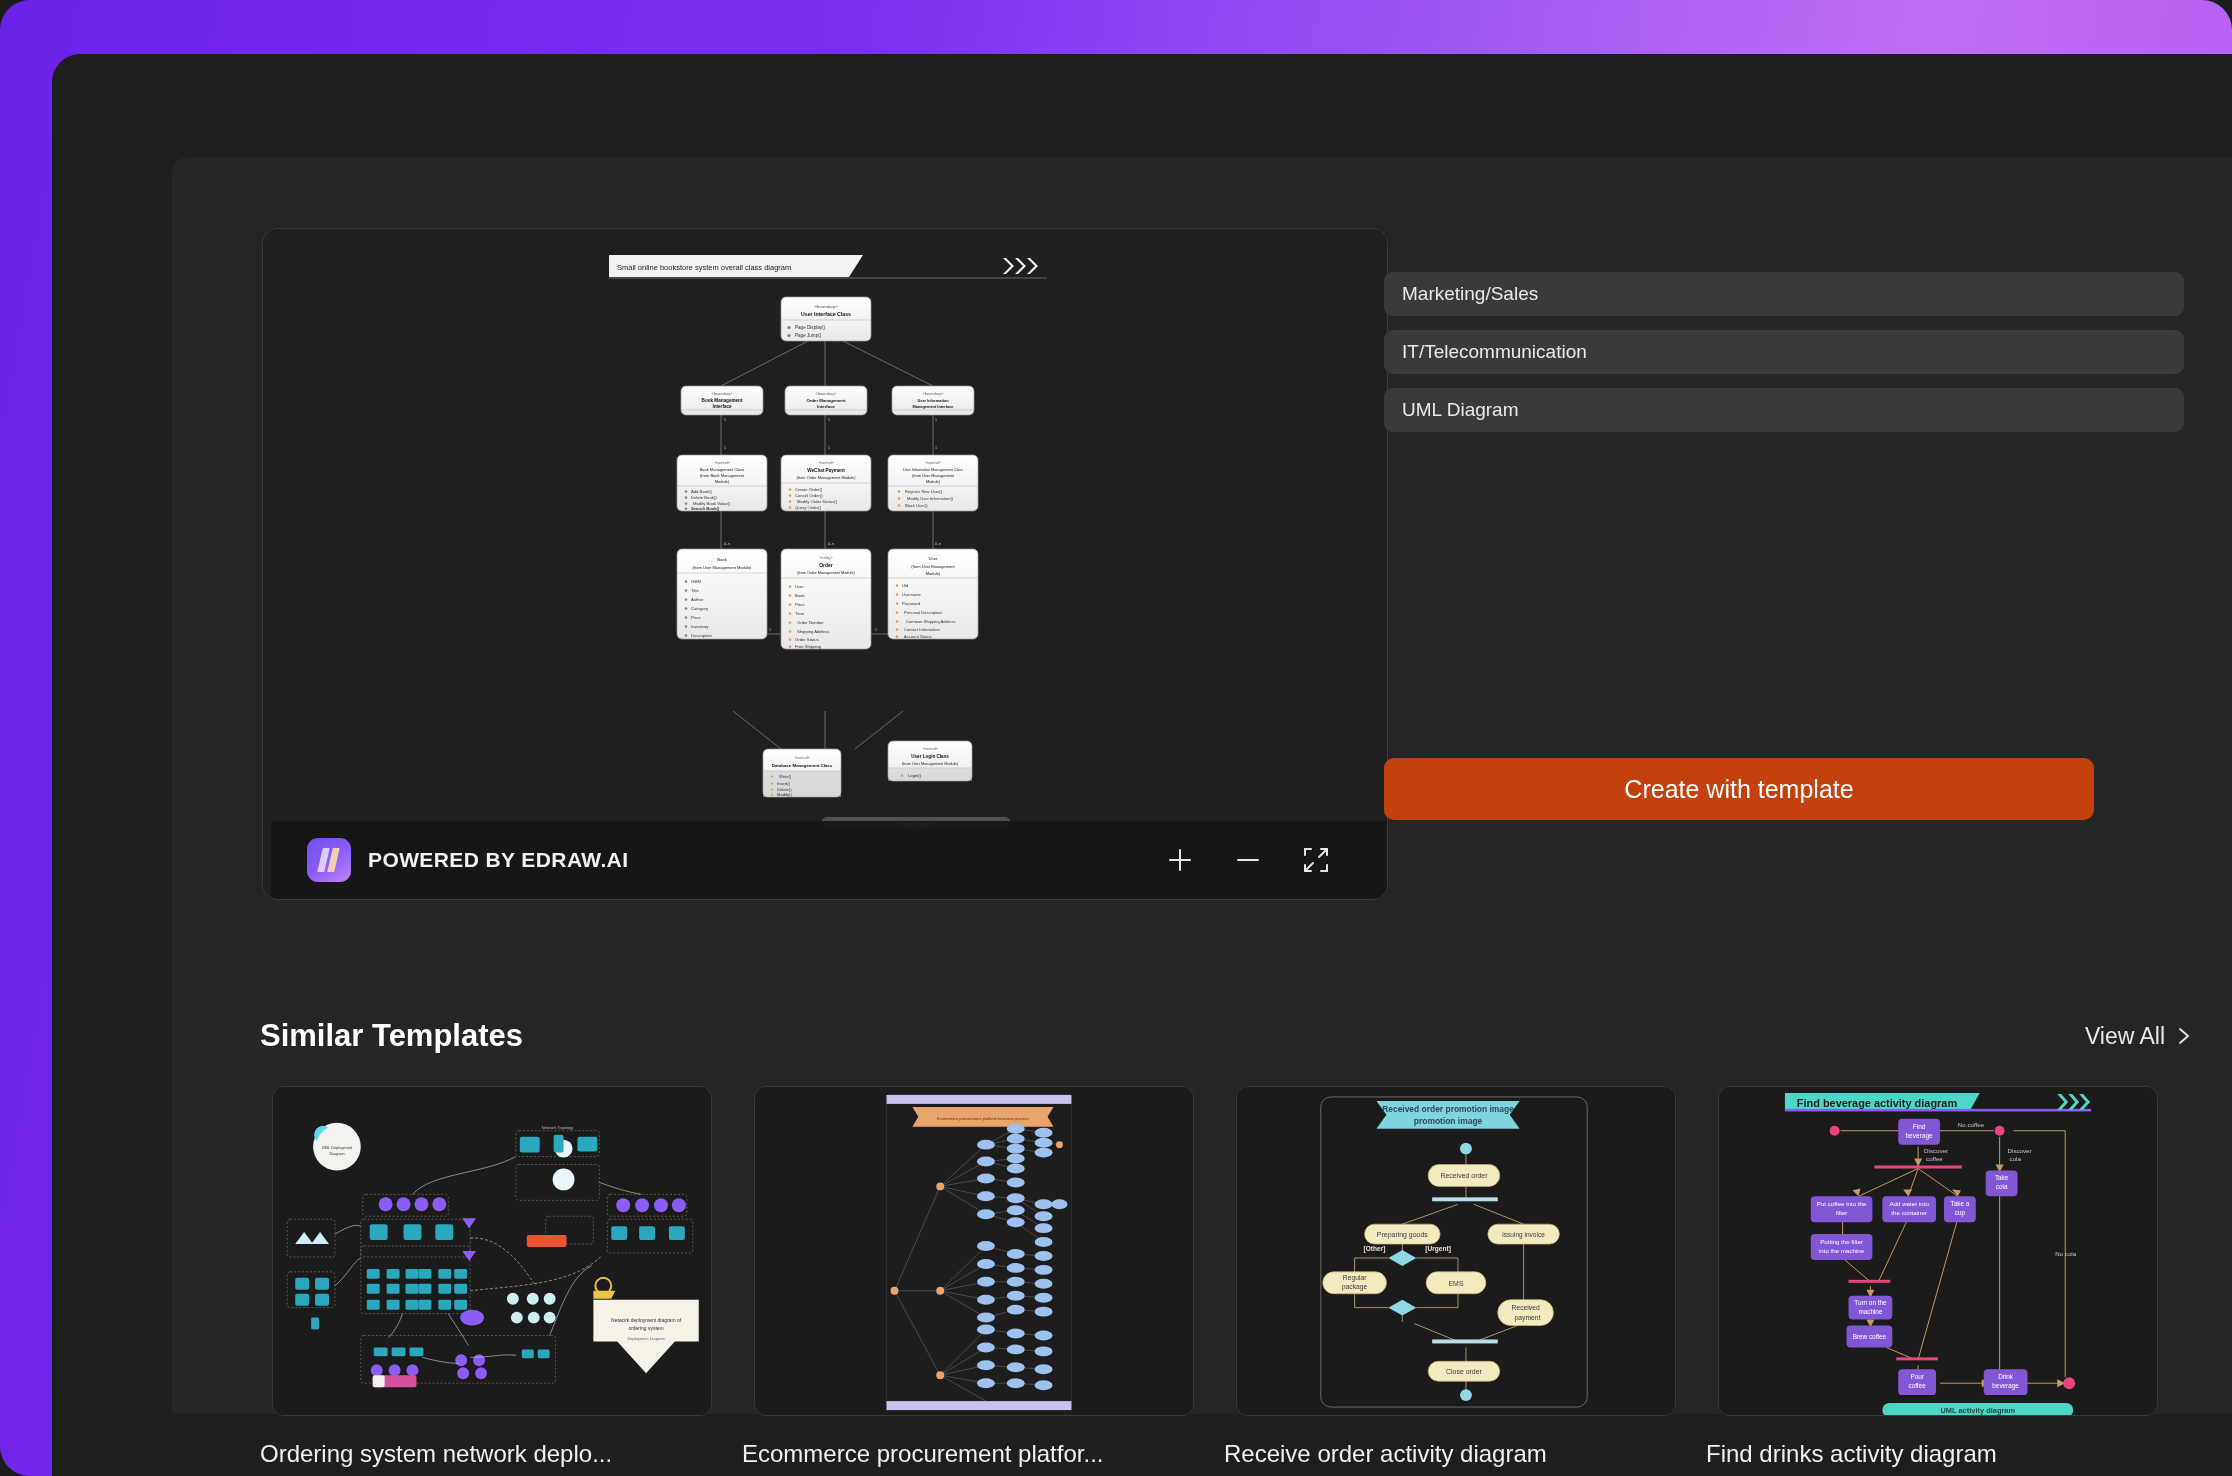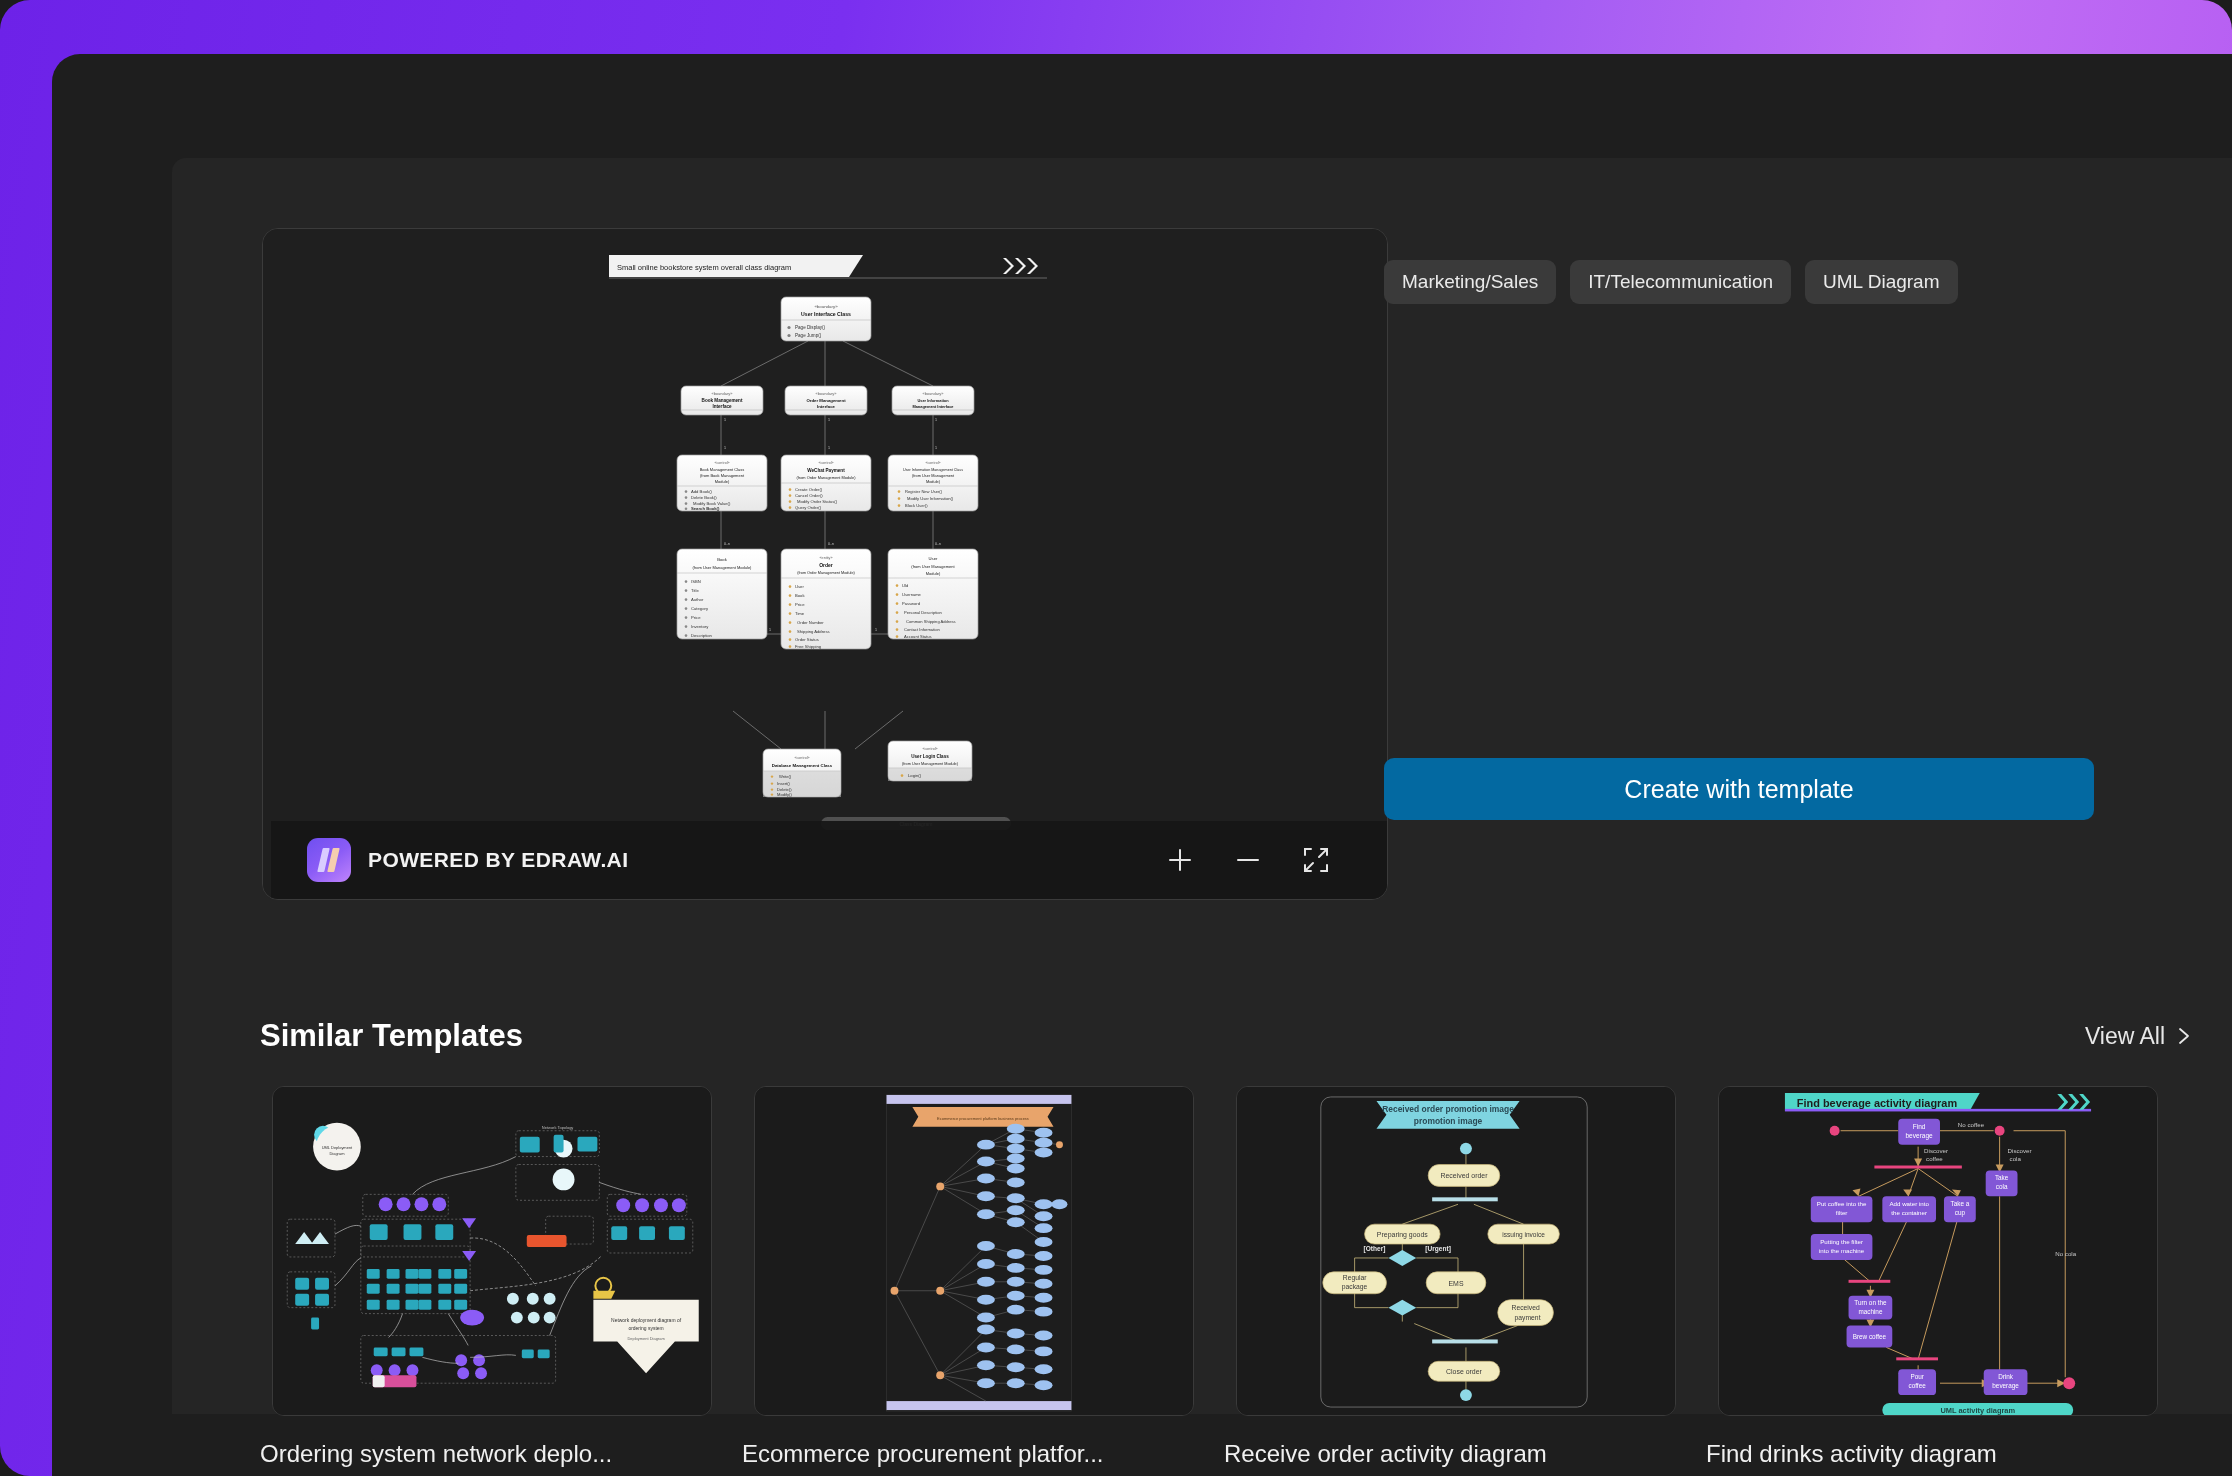--- a/index.html
+++ b/index.html
@@ -80,42 +80,42 @@
   }
   .tb-btn:last-child { margin-right: 44px; }
   .tb-btn svg { display: block; }
 
   
   #info-col { position: absolute; left: 1212px; top: 70px; width: 800px; }
   #template-title {
     color: #ffffff; font-size: 38px; font-weight: bold;
     line-height: 1.32; width: 720px; letter-spacing: -0.2px;
   }
-  #tag-row { display: flex; gap: 14px; margin-top: 32px; }
+  #tag-row { display: flex; gap: 14px; margin-top: 44px; flex-direction: column; }
   .tag {
     background: #3a3a3a; color: #eaeaea;
     font-size: 19px; padding: 11px 18px; border-radius: 9px;
     white-space: nowrap; cursor: pointer;
   }
   #author-row { display: flex; align-items: center; margin-top: 62px; }
   #author-avatar {
     width: 62px; height: 62px; border-radius: 50%;
     background: radial-gradient(circle at 35% 30%, #4a3a86 0%, #3b2f6e 55%, #2e2556 100%);
     position: relative; flex: none; overflow: hidden;
   }
   #author-avatar .a1, #author-avatar .a2 {
     position: absolute; top: 14px; width: 9px; height: 33px; border-radius: 1px;
   }
   #author-avatar .a1 { left: 19px; background: linear-gradient(180deg,#cfc2ff,#8b5cf6); transform: skewX(-13deg); }
   #author-avatar .a2 { left: 32px; background: linear-gradient(180deg,#f7d7c2,#e8a9b8); transform: skewX(-13deg); }
   #author-name { margin-left: 24px; color: #ffffff; font-size: 28px; font-weight: bold; }
   #create-btn {
     position: absolute; left: 0; top: 530px;
     width: 710px; height: 62px;
-    background: #0369a1; color: #ffffff;
+    background: #c2410c; color: #ffffff;
     border: none; border-radius: 10px;
     font-family: "Liberation Sans", sans-serif;
     font-size: 25px; cursor: pointer;
   }
 
   
   #similar { position: absolute; left: 0; top: 860px; width: 100%; }
   #similar-head {
     position: absolute; left: 88px; top: 0; width: 1932px;
     display: flex; align-items: center; justify-content: space-between;

